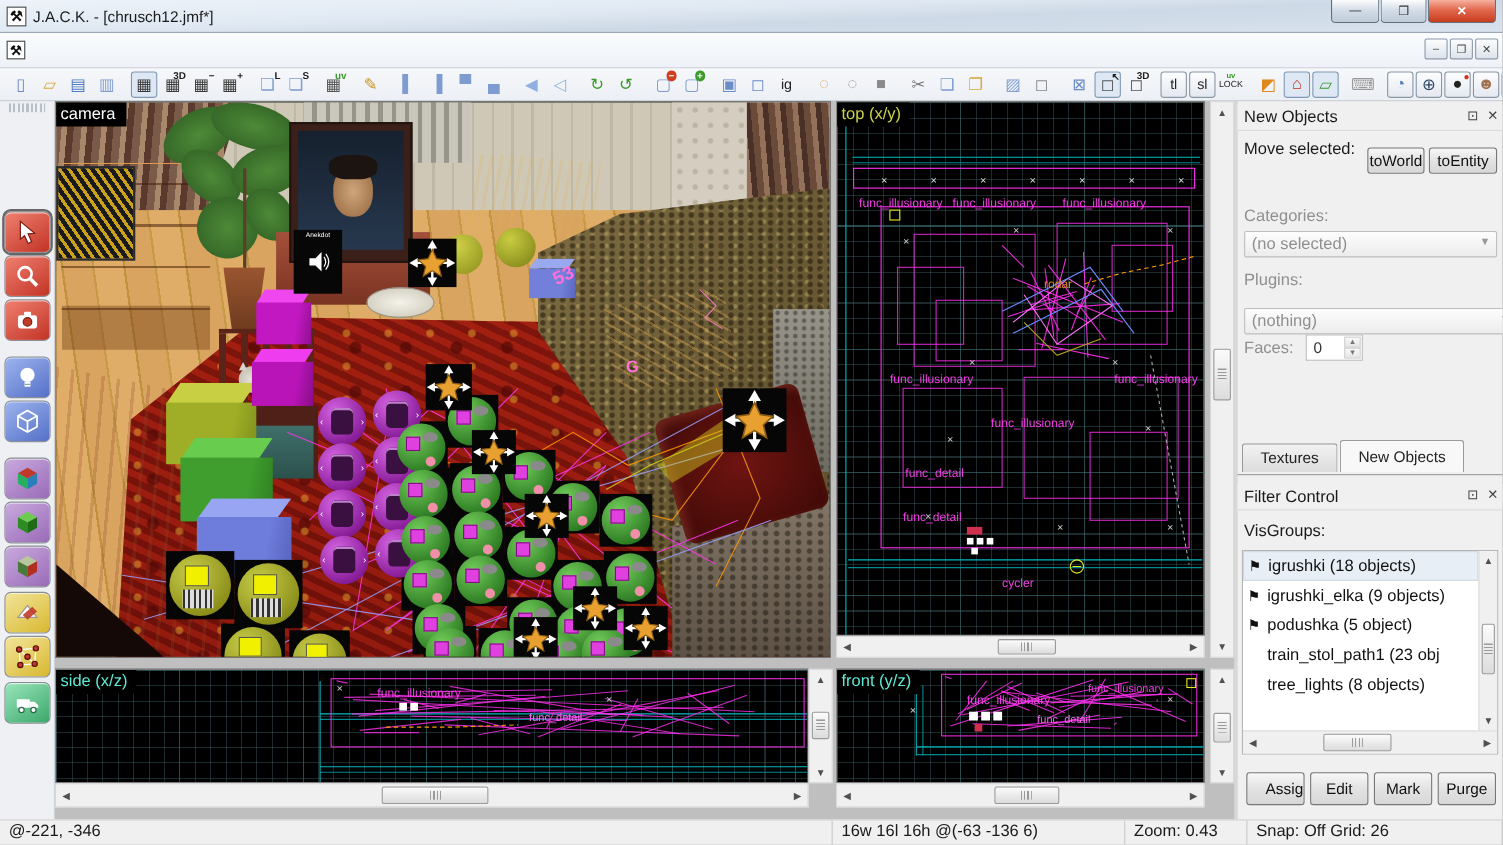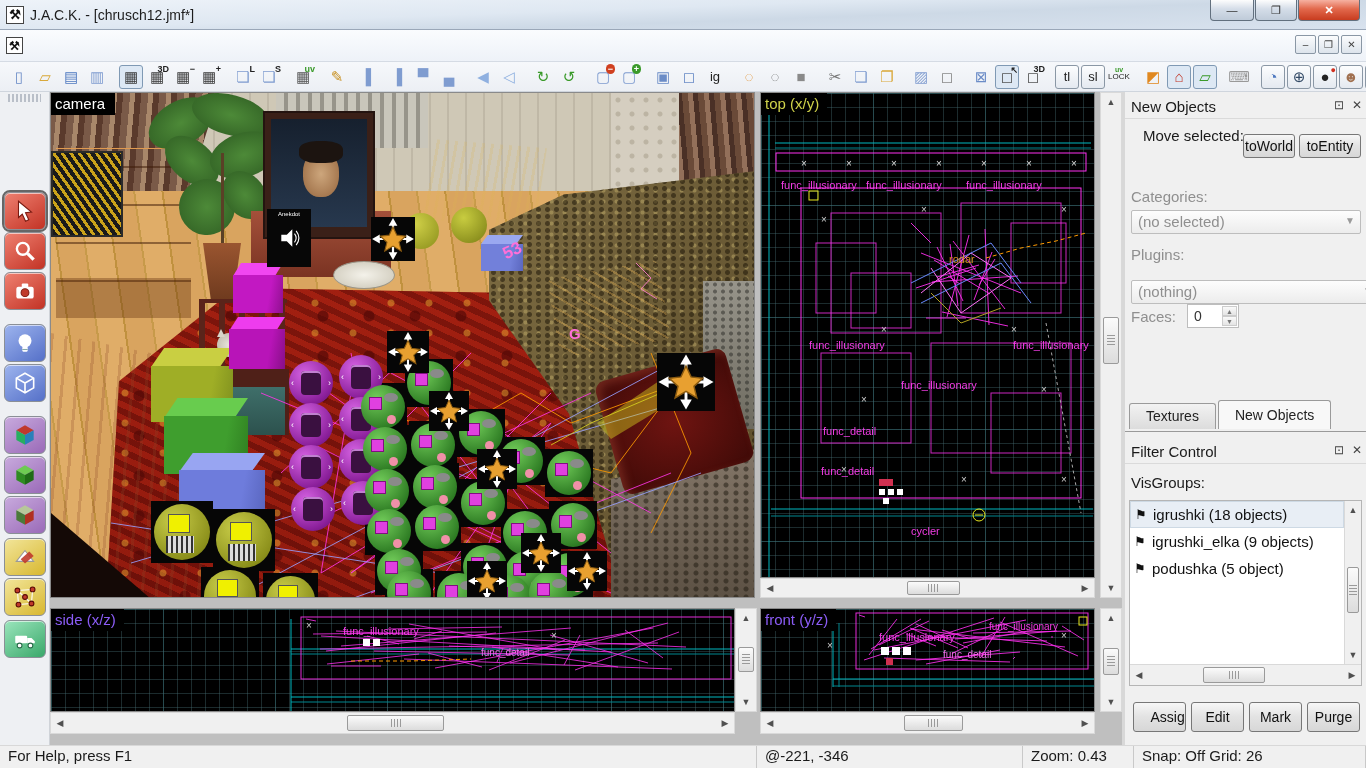--- a/index.html
+++ b/index.html
@@ -48,21 +48,21 @@
   
   .lefttools{position:absolute;left:0;top:92px;width:50px;height:653px;background:#eef0f3;border-right:1px solid #cfd3d8}
   .lt-handle{height:8px;margin:2px 8px;background:repeating-linear-gradient(90deg,#b9bfc8 0 2px,transparent 2px 4px)}
   .ltbtn{position:absolute;left:4px;width:42px;height:38px;border-radius:6px;border:1px solid #8a8f96;
     display:flex;align-items:center;justify-content:center;box-shadow:inset 0 1px 0 rgba(255,255,255,.6)}
   .ltbtn.active{outline:2px solid #666;outline-offset:0}
   .ltbtn svg{width:26px;height:26px}
 
   
   .vp{position:absolute;background:#000;overflow:hidden;border:1px solid #8a8a8a}
-  .vp-label{position:absolute;left:0;top:0;background:#000;color:#8b5cf6;font-size:15px;padding:2px 8px 3px 4px;z-index:30}
+  .vp-label{position:absolute;left:0;top:0;background:#000;color:#5eead4;font-size:15px;padding:2px 8px 3px 4px;z-index:30}
   .vp-label.yellow{color:#cfd24a}
   .vp2d{background-color:#000;background-image:
     repeating-linear-gradient(to right, rgba(72,112,118,.38) 0 1px, transparent 1px 14px),
     repeating-linear-gradient(to bottom, rgba(72,112,118,.38) 0 1px, transparent 1px 14px),
     repeating-linear-gradient(to right, rgba(60,165,175,.30) 0 1px, transparent 1px 112px),
     repeating-linear-gradient(to bottom, rgba(60,165,175,.30) 0 1px, transparent 1px 112px)}
   .vp svg.overlay{position:absolute;left:0;top:0;pointer-events:none}
   .lbl2d{position:absolute;color:#ff40f0;font-size:11px;white-space:nowrap;pointer-events:none;opacity:.95}
 
   
@@ -1027,21 +1027,21 @@
   <div class="vsplit"></div>
 
   <div class="rpanel">
     <div class="dockhead" style="margin-top:3px">
       <span class="dtitle">New Objects</span>
       <span class="dockicons">
         <span>⊡</span>
         <span>✕</span>
       </span>
     </div>
-    <div class="abs" style="left:18px;top:34px;width:110px;line-height:19px">Move selected:</div>
+    <div class="abs" style="left:6px;top:34px;width:110px;line-height:19px">Move selected:</div>
     <div class="btn7 abs" style="left:118px;top:42px;width:52px;height:24px">toWorld</div>
     <div class="btn7 abs" style="left:174px;top:42px;width:62px;height:24px">toEntity</div>
 
     <div class="abs gray" style="left:6px;top:96px">Categories:</div>
     <div class="combo" style="left:6px;top:118px;width:230px">
       <span>(no selected)</span><span class="carrow">▼</span>
     </div>
 
     <div class="abs gray" style="left:6px;top:154px">Plugins:</div>
     <div class="combo" style="left:6px;top:188px;width:248px">
@@ -1079,20 +1079,28 @@
             <span>igrushki (18 objects)</span>
           </div>
           <div class="vgitem">
             <span class="vgflag">⚑</span>
             <span>igrushki_elka (9 objects)</span>
           </div>
           <div class="vgitem">
             <span class="vgflag">⚑</span>
             <span>podushka (5 object)</span>
           </div>
+          <div class="vgitem">
+            <span class="vgflag"></span>
+            <span>train_stol_path1 (23 obj</span>
+          </div>
+          <div class="vgitem">
+            <span class="vgflag"></span>
+            <span>tree_lights (8 objects)</span>
+          </div>
         </div>
       <div class="sb v" style="right:0;top:0;width:17px;height:163px;border:none;border-left:1px solid #d9d9d9">
         <div class="arrow">▲</div>
         <div class="space">
             <div class="sbthumb" style="top:38%;height:36%">
               <div class="grip-v"></div>
             </div>
           </div>
         <div class="arrow">▼</div>
       </div>
@@ -1109,18 +1117,18 @@
 
     <div id="fcbuttons">
         <div class="btn7 abs" style="left: 8px; top: 610px; width: 53px; height: 30px; padding-left: 24px;">Assign</div>
         <div class="btn7 abs" style="left: 66px; top: 610px; width: 53px; height: 30px;">Edit</div>
         <div class="btn7 abs" style="left: 124px; top: 610px; width: 53px; height: 30px;">Mark</div>
         <div class="btn7 abs" style="left: 182px; top: 610px; width: 53px; height: 30px;">Purge</div>
       </div>
   </div>
 
   <div class="statusbar" id="statusbar">
-      <div>For Help, press F1</div>
       <div>@-221, -346</div>
+      <div>16w 16l 16h @(-63 -136 6)</div>
       <div>Zoom: 0.43</div>
       <div>Snap: Off Grid: 26</div>
     </div>
 </div>
 
 </body></html>

